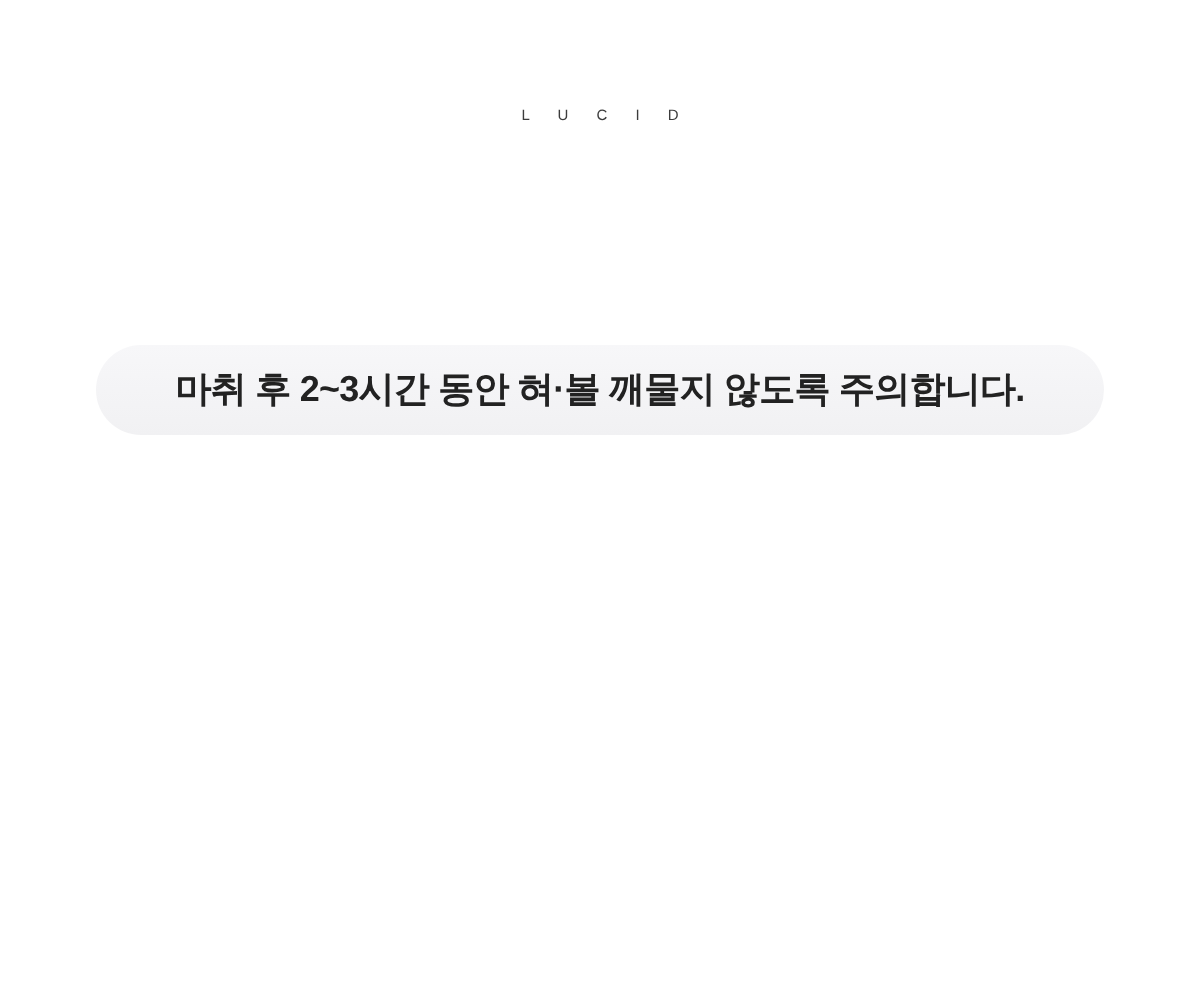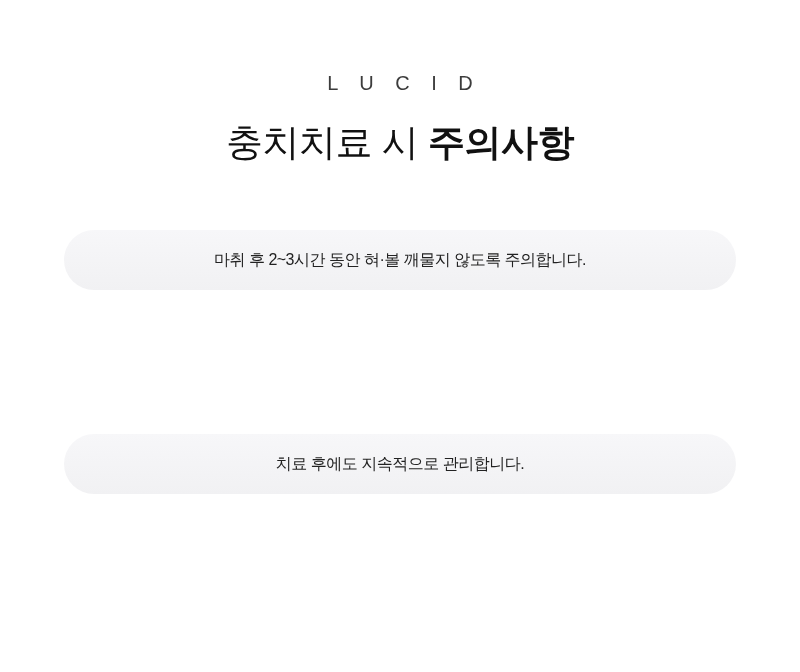--- a/index.html
+++ b/index.html
@@ -14,21 +14,21 @@
     overflow: hidden;
     margin: 0 auto;
   }
 
   .logo {
     position: absolute;
     top: 72px;
     left: 0;
     width: 100%;
     text-align: center;
-    font-size: 20px;
+    font-size: 10px;
     font-weight: 300;
     letter-spacing: 8px;
     padding-left: 8px; 
     color: #3c3c3c;
   }
 
   .title {
     position: absolute;
     top: 119px;
     left: 0;
@@ -58,40 +58,37 @@
     display: flex;
     align-items: center;
     justify-content: center;
   }
   .notice-1 { top: 230px; }
   .notice-2 { top: 332px; }
   .notice-3 { top: 434px; }
   .notice-4 { top: 536px; }
 
   .notice .notice-text {
-    font-size: 16px;
+    font-size: 24px;
     line-height: 28px;
     color: #222222;
     letter-spacing: -0.5px;
     text-align: center;
     white-space: nowrap;
+    font-weight: bold;
   }
 </style>
 </head>
 <body>
 
 <div class="page">
 
   <div class="logo">L U C I D</div>
 
-  <h1 class="title"><span class="title-regular">충치치료 시 </span><span class="title-bold">주의사항</span></h1>
 
   <div class="notice notice-1">
     <span class="notice-text">마취 후 2~3시간 동안 혀·볼 깨물지 않도록 주의합니다.</span>
   </div>
 
 
-  <div class="notice notice-3">
-    <span class="notice-text">치료 후에도 지속적으로 관리합니다.</span>
-  </div>
 
 
 </div>
 
 </body></html>

